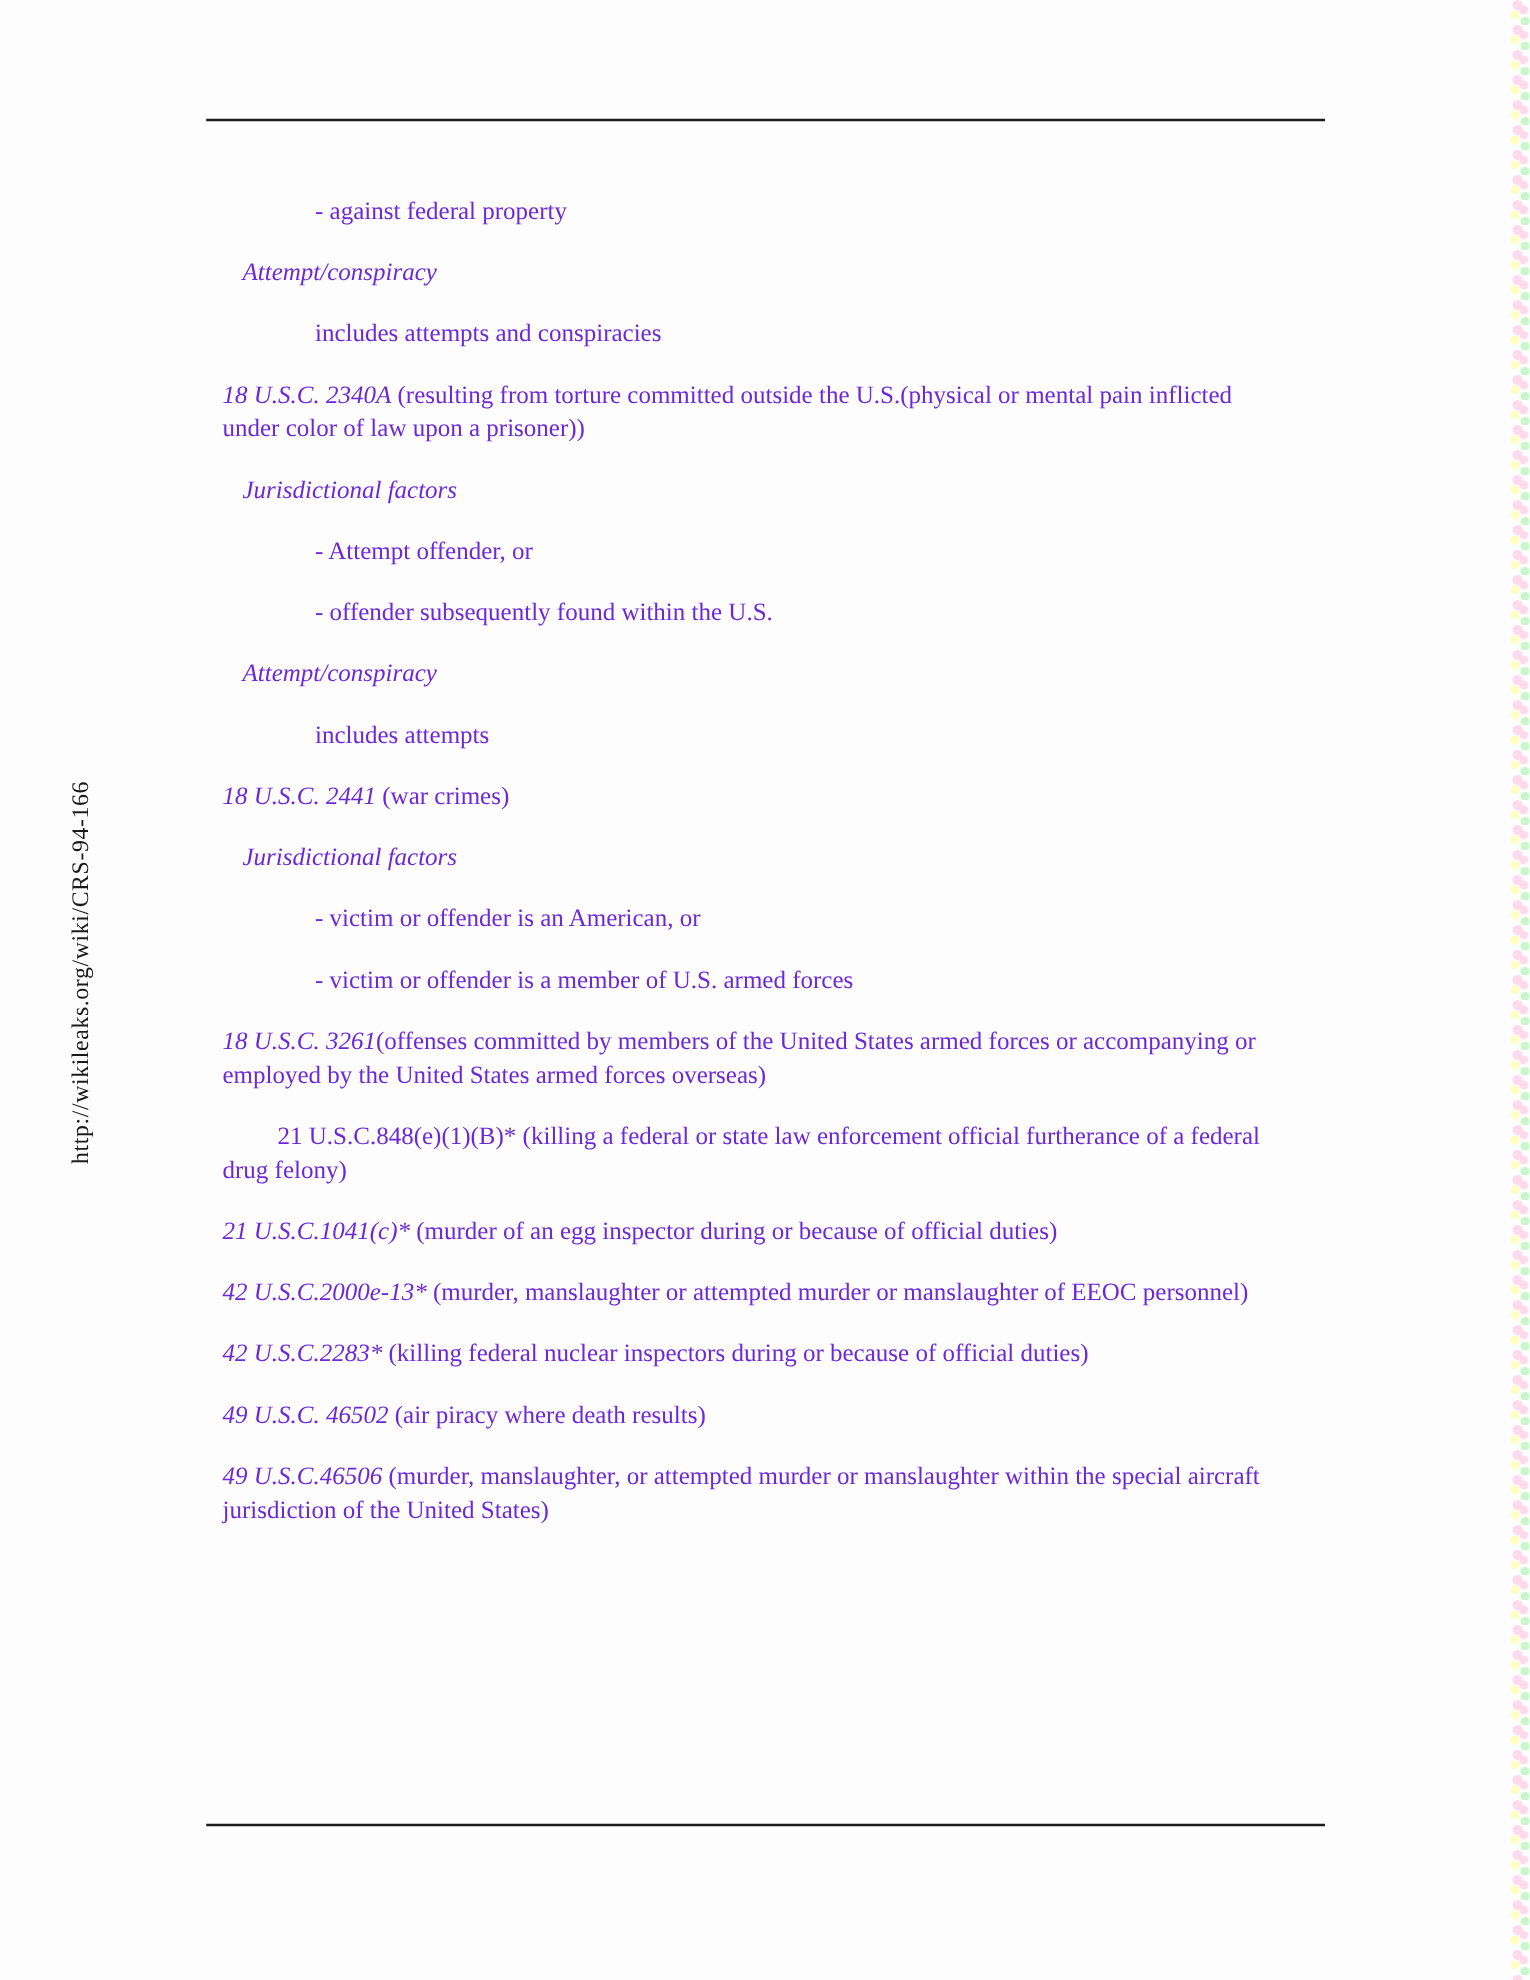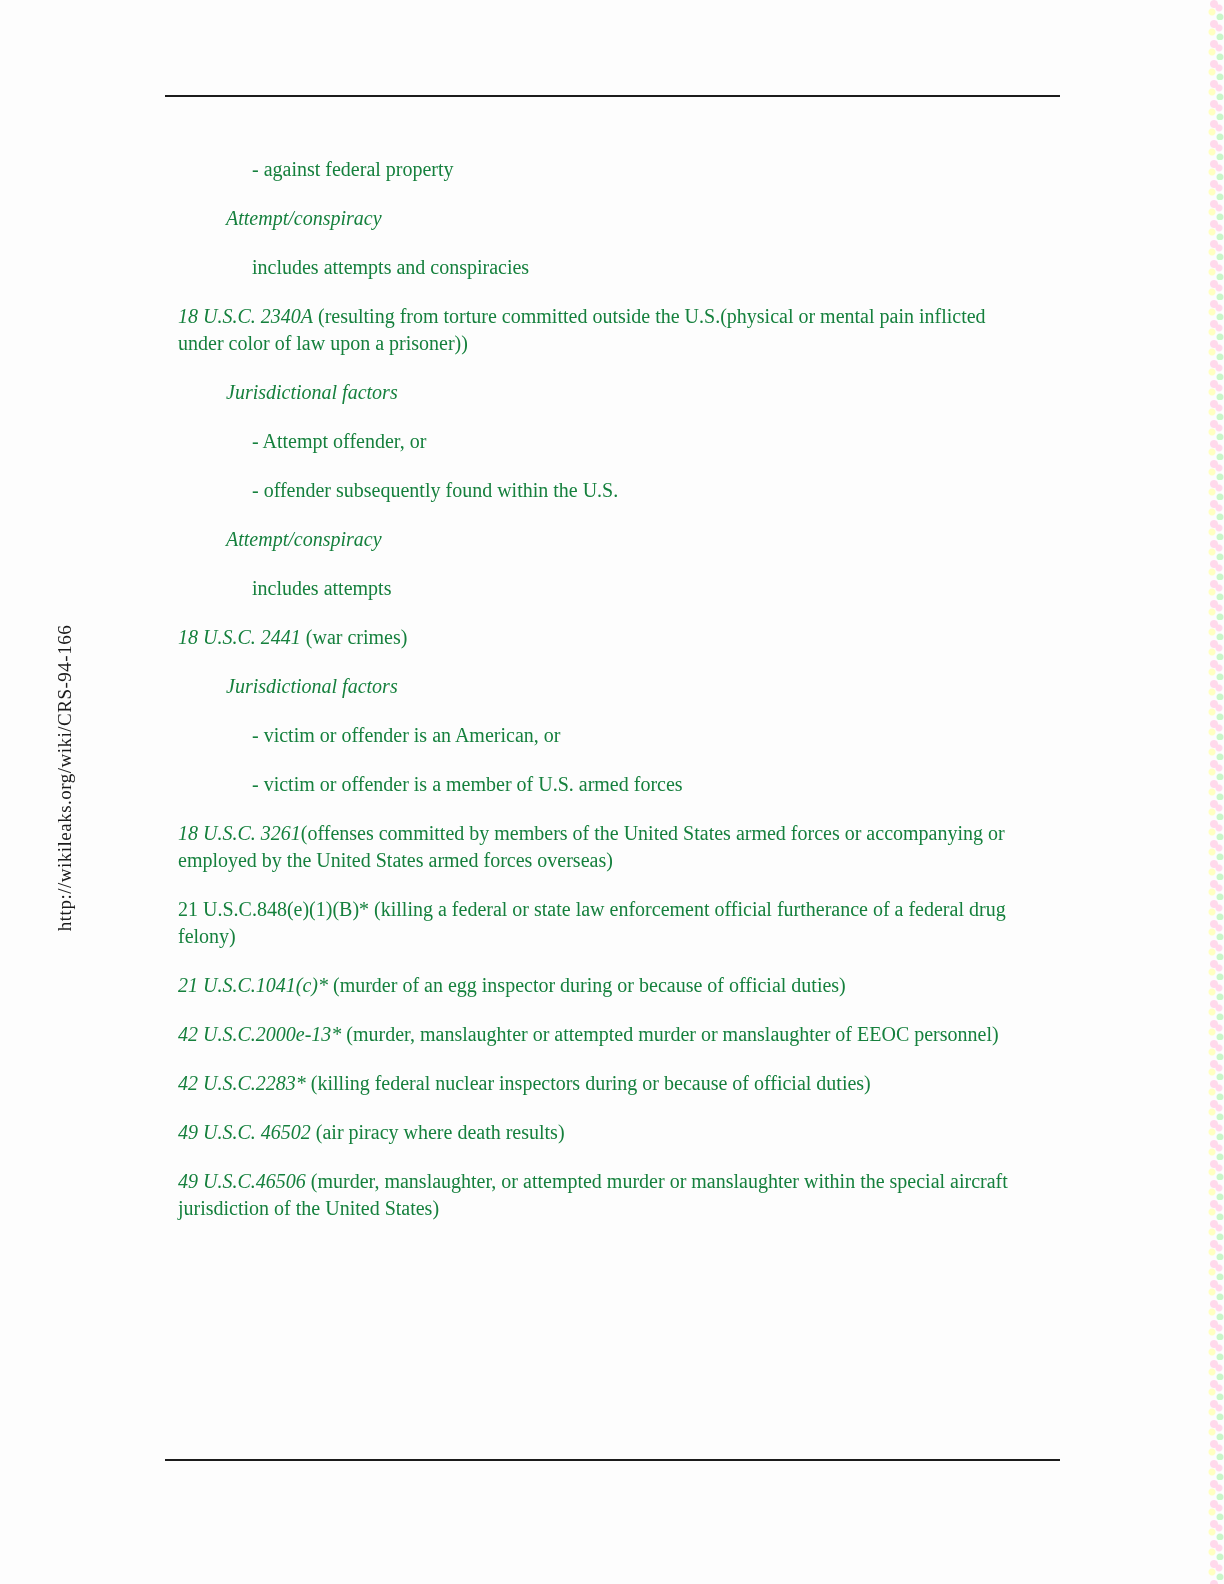--- a/index.html
+++ b/index.html
@@ -59,34 +59,35 @@
   .content {
     position: absolute;
     left: 178px;
     top: 156px;
     width: 830px;
   }
   .para {
     font-size: 20px;
     line-height: 27px;
     margin: 0 0 22px 0;
-    color: #15803d;
+    color: #6d28d9;
   }
   .para.heading {
-    margin-left: 48px;
+    margin-left: 16px;
     font-style: italic;
   }
   .para.sub-item {
     margin-left: 74px;
   }
   .para.citation .cite {
     font-style: italic;
   }
   .para.citation-plain .cite {
     font-style: normal;
+    margin-left: 44px;
   }
 </style>
 </head>
 <body>
 
 <div class="page">
   <div class="edge-pattern"></div>
   <div class="sidebar-url">http://wikileaks.org/wiki/CRS-94-166</div>
   <div class="rule rule-top"></div>
   <div class="content" id="doc-body">

